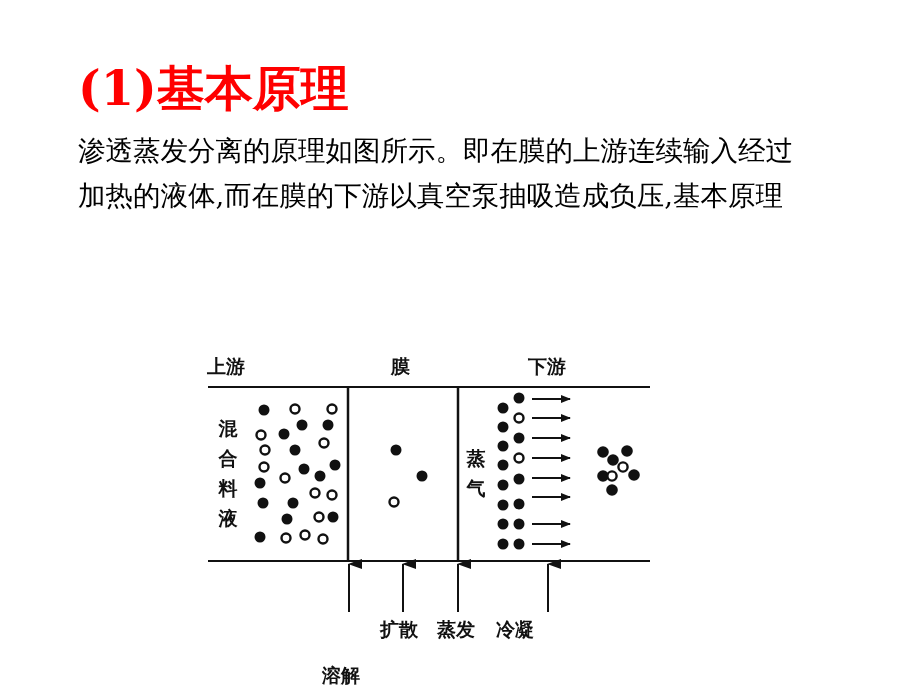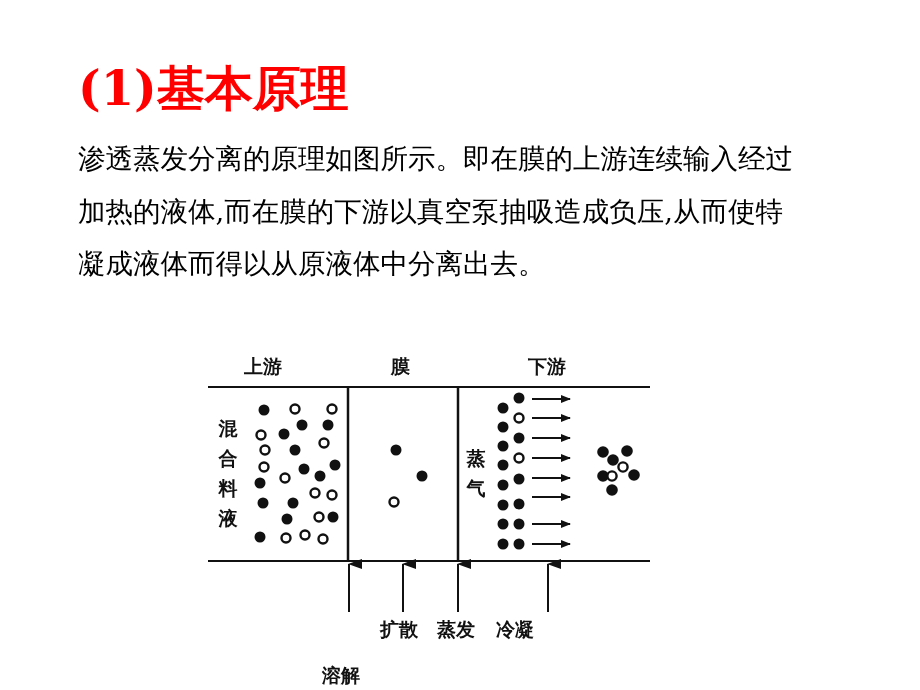--- a/index.html
+++ b/index.html
@@ -1,32 +1,31 @@
 <!DOCTYPE html>
 <html><head>
 <meta charset="utf-8">
 <style>
   html, body { margin:0; padding:0; background:#ffffff; }
   body { width:920px; height:690px; position:relative; overflow:hidden; font-family:"DejaVu Serif", serif; }
   .title { position:absolute; left:78px; top:66px; font-family:"DejaVu Serif", serif; font-weight:bold; font-size:48px; color:#ff0000; line-height:44px; letter-spacing:0px; white-space:nowrap; }
   .para { position:absolute; left:78px; top:128px; width:820px; font-family:"DejaVu Serif", serif; font-size:27.5px; color:#000; line-height:44.5px; }
-  .para .line { display:block; white-space:nowrap; height:44.5px;margin-top:8px; }
+  .para .line { display:block; white-space:nowrap; height:44.5px; }
   .diagram { position:absolute; left:0; top:0; width:920px; height:690px; }
   .lbl { position:absolute; font-family:"DejaVu Sans", sans-serif; font-weight:bold; font-size:19px; color:#111; white-space:nowrap; }
   .vlbl { position:absolute; font-family:"DejaVu Sans", sans-serif; font-weight:bold; font-size:19px; color:#111; width:22px; line-height:30px; text-align:center; }
 </style>
 </head>
 <body>
 
 <div class="title">(1)基本原理</div>
 
 <div class="para">
   <span class="line">渗透蒸发分离的原理如图所示。即在膜的上游连续输入经过</span>
-  <span class="line">加热的液体,而在膜的下游以真空泵抽吸造成负压,从而使特</span>
-  <span class="line">凝成液体而得以从原液体中分离出去。</span>
+  <span class="line">加热的液体,而在膜的下游以真空泵抽吸造成负压,基本原理</span>
 </div>
 
 <div class="diagram">
   <svg width="920" height="690" viewBox="0 0 920 690" xmlns="http://www.w3.org/2000/svg">
     <defs>
       <marker id="ah" markerWidth="10" markerHeight="8" refX="9" refY="4" orient="auto" markerUnits="userSpaceOnUse">
         <path d="M0,0 L10,4 L0,8 z" fill="#111"></path>
       </marker>
       <marker id="ahUp" markerWidth="10" markerHeight="14" refX="5" refY="1" orient="auto" markerUnits="userSpaceOnUse">
         <path d="M0,14 L5,0 L10,14 z" fill="#111"></path>
@@ -122,21 +121,21 @@
 
     <g stroke="#111" stroke-width="2">
       <line x1="349" y1="612" x2="349" y2="564" marker-end="url(#ahUp)"></line>
       <line x1="403" y1="612" x2="403" y2="564" marker-end="url(#ahUp)"></line>
       <line x1="458" y1="612" x2="458" y2="564" marker-end="url(#ahUp)"></line>
       <line x1="548" y1="612" x2="548" y2="564" marker-end="url(#ahUp)"></line>
     </g>
   </svg>
 
   
-  <div class="lbl" style="left:207px; top:354px;margin-left:37px;">上游</div>
+  <div class="lbl" style="left:207px; top:354px;">上游</div>
   <div class="lbl" style="left:391px; top:354px;">膜</div>
   <div class="lbl" style="left:528px; top:354px;">下游</div>
 
   
   <div class="vlbl" style="left:217px; top:413px;">
     <div>混</div>
     <div>合</div>
     <div>料</div>
     <div>液</div>
   </div>

